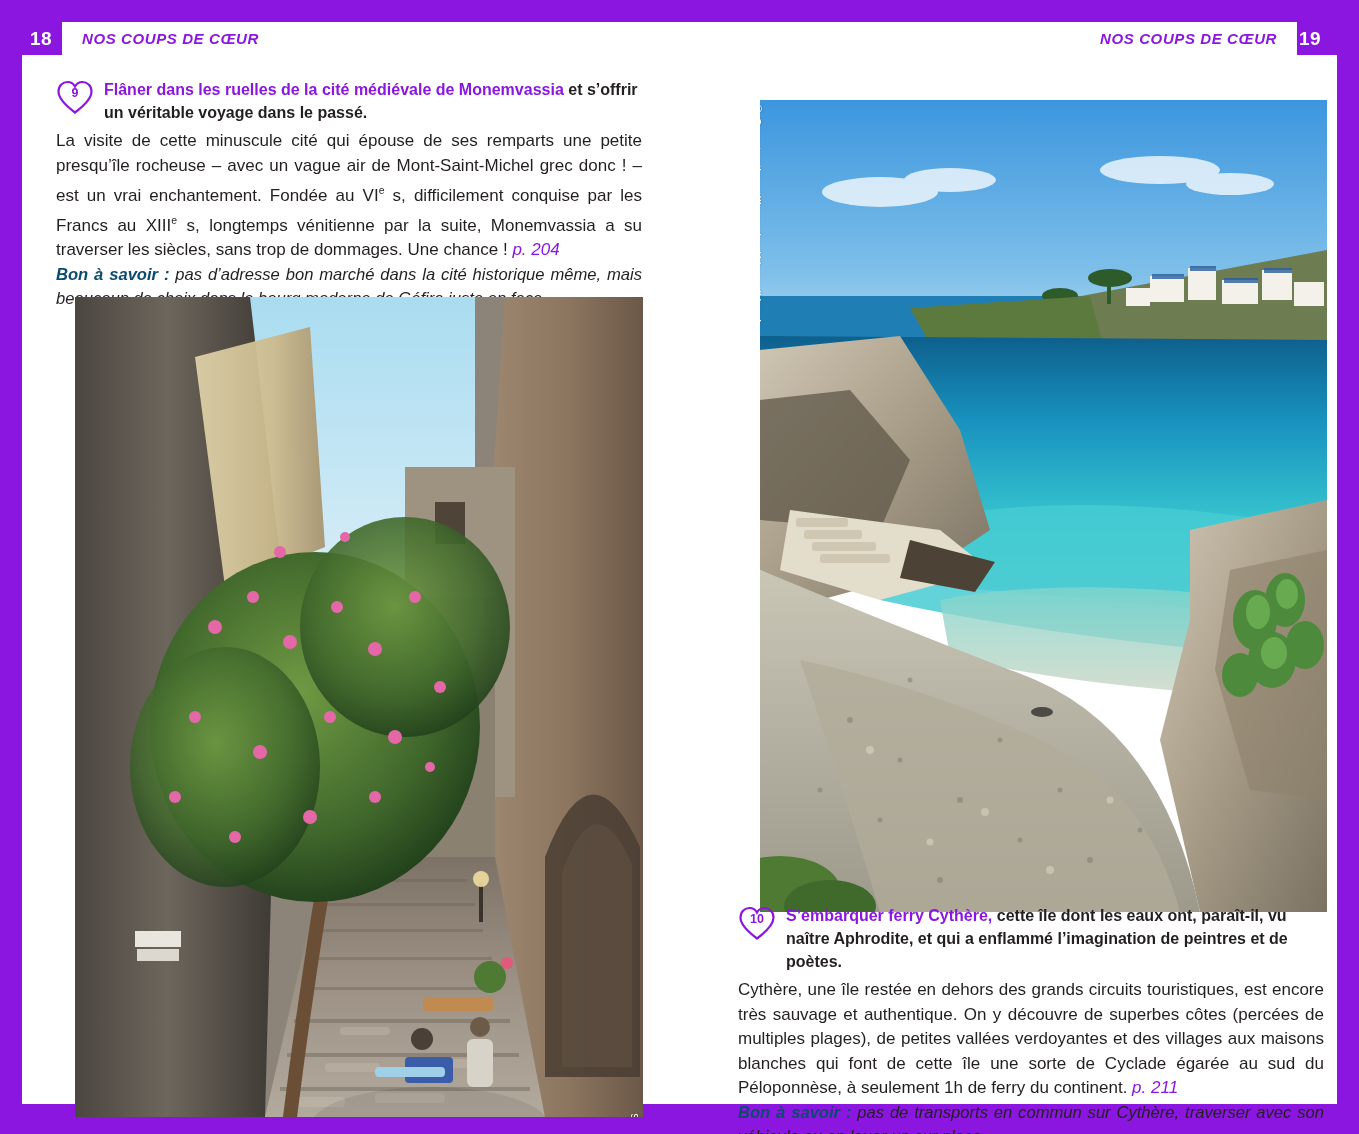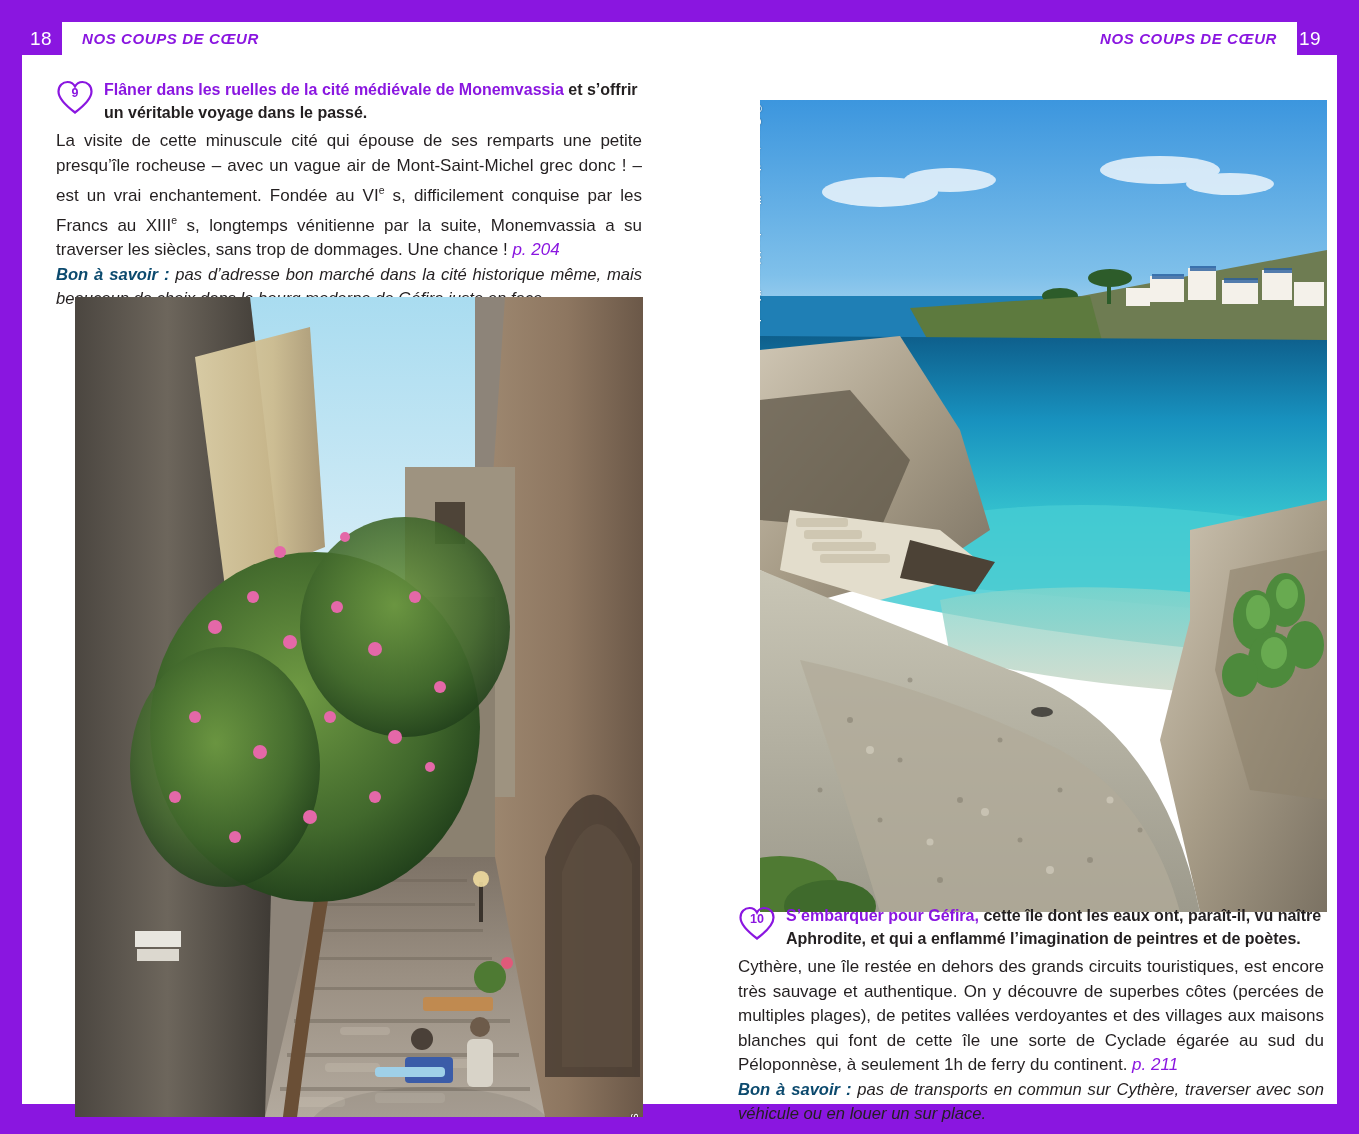--- a/index.html
+++ b/index.html
@@ -29,21 +29,21 @@
     left: 0; top: 0;
     width: 100%;
     height: 46px;
   }
 
   .page-badge {
     position: absolute;
     top: 0;
     background: #8a16e0;
     color: #ffffff;
-    font-weight: normal;
+    font-weight: bold;
     font-size: 19px;
     letter-spacing: 0.4px;
     display: flex;
     align-items: center;
     justify-content: center;
     height: 33px;
     width: 40px;
   }
   .page-badge.left  { left: -22px; width: 62px; padding-left: 20px; }
   .page-badge.right { right: -22px; width: 62px; padding-right: 36px; }
@@ -458,21 +458,21 @@
   <div class="column right" style="top:882px;">
 
     <div class="entry-head">
       <div class="heart">
         <svg viewBox="0 0 38 36" aria-hidden="true">
           <path d="M19 33.5 C 7 24.5, 2.5 18.5, 2.5 12.5 C 2.5 6.5, 7 3, 11.5 3 C 15 3, 17.7 5, 19 7.6 C 20.3 5, 23 3, 26.5 3 C 31 3, 35.5 6.5, 35.5 12.5 C 35.5 18.5, 31 24.5, 19 33.5 Z" fill="none" stroke="#8a16e0" stroke-width="2.2"></path>
         </svg>
         <span class="num">10</span>
       </div>
       <div class="entry-title">
-        <span class="hl">S’embarquer pour Géfira,</span><span> cette île dont les eaux ont, paraît-il, vu naître Aphrodite, et qui a enflammé l’imagination de peintres et de poètes.</span>
+        <span class="hl">S’embarquer ferry Cythère,</span><span> cette île dont les eaux ont, paraît-il, vu naître Aphrodite, et qui a enflammé l’imagination de peintres et de poètes.</span>
       </div>
     </div>
 
     <p class="body-text"><span>Cythère, une île restée en dehors des grands circuits touristiques, est encore très sauvage et authentique. On y découvre de superbes côtes (percées de multiples plages), de petites vallées verdoyantes et des villages aux maisons blanches qui font de cette île une sorte de Cyclade égarée au sud du Péloponnèse, à seulement 1h de ferry du continent. </span><span class="pageref">p. 211</span></p>
 
     <p class="note"><span class="note-label">Bon à savoir :</span><span> pas de transports en commun sur Cythère, traverser avec son véhicule ou en louer un sur place.</span></p>
   </div>
 
 </div>
 

